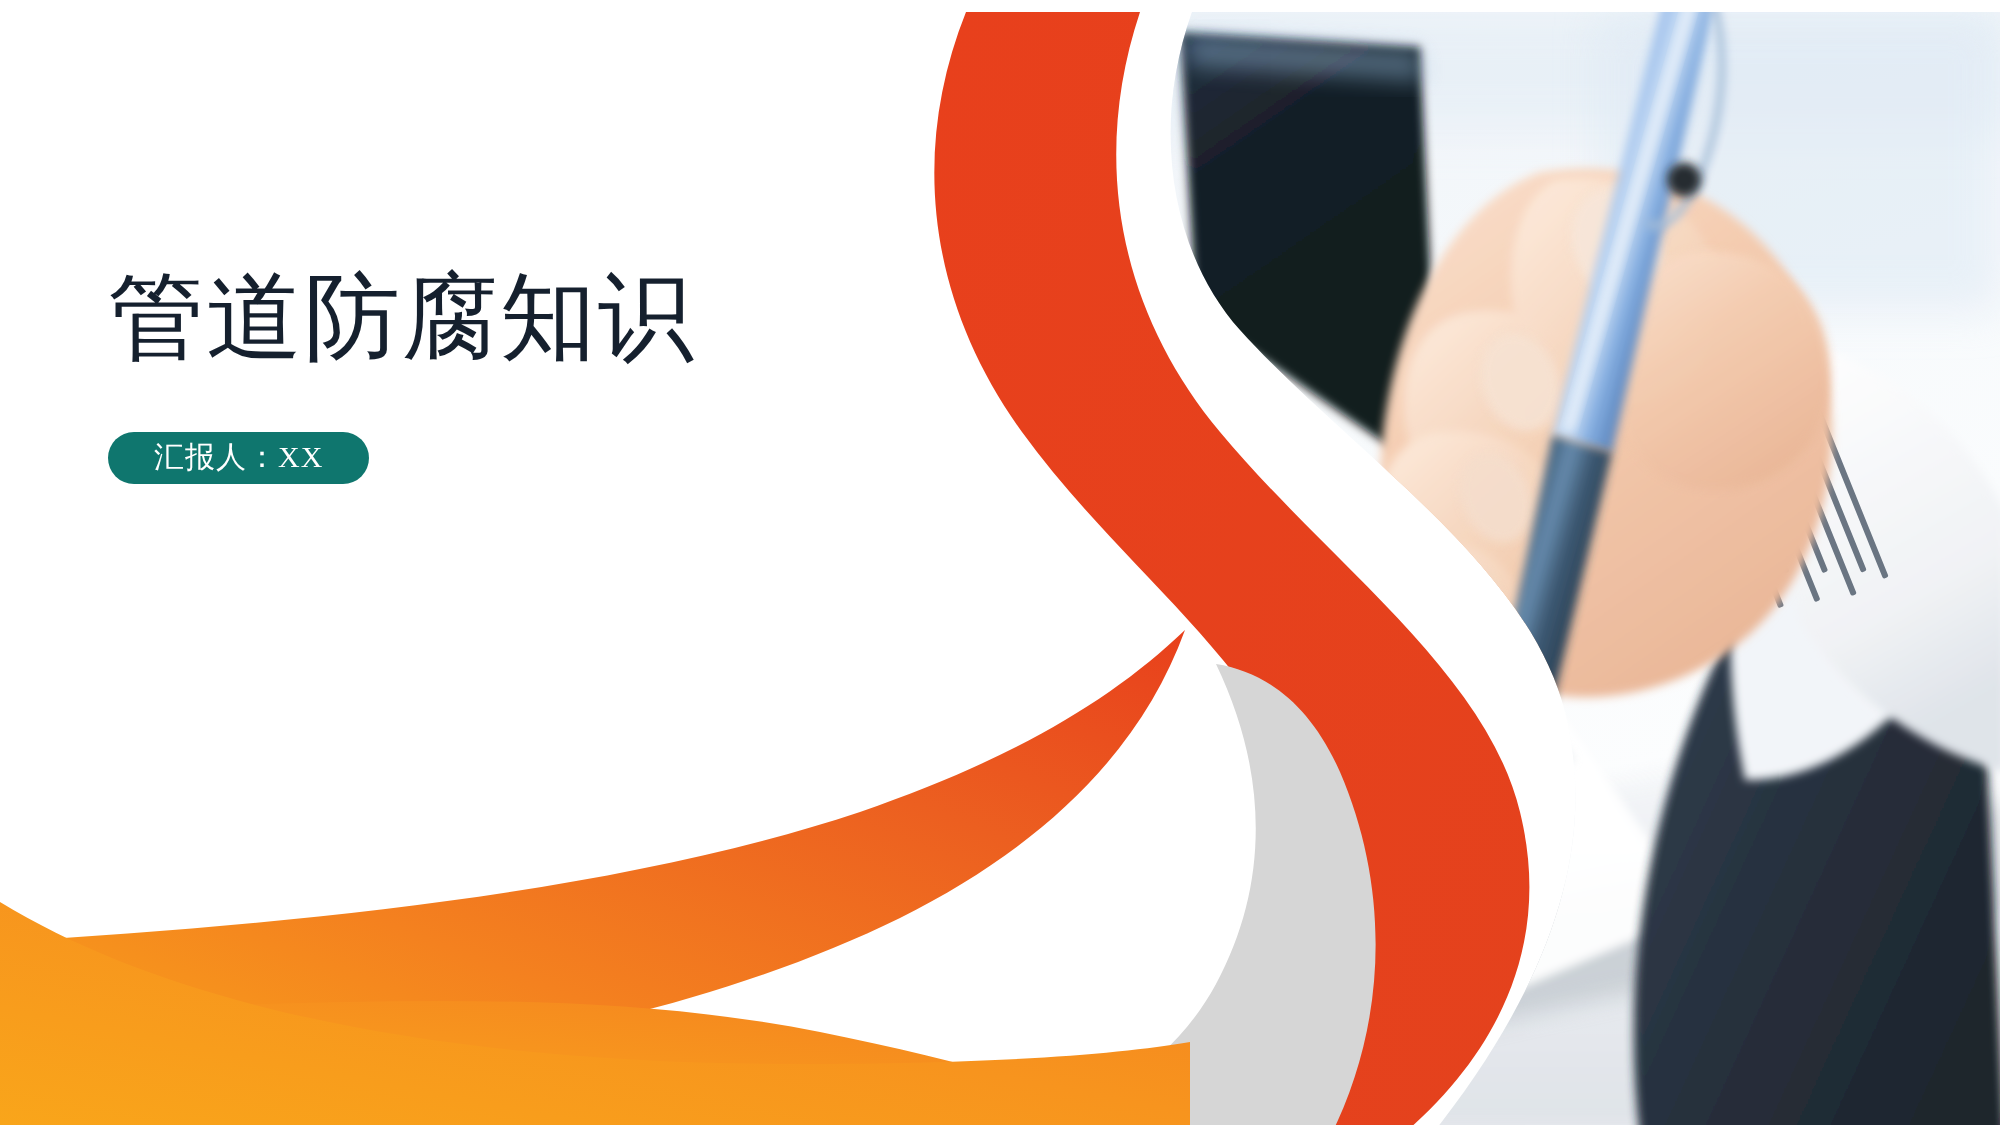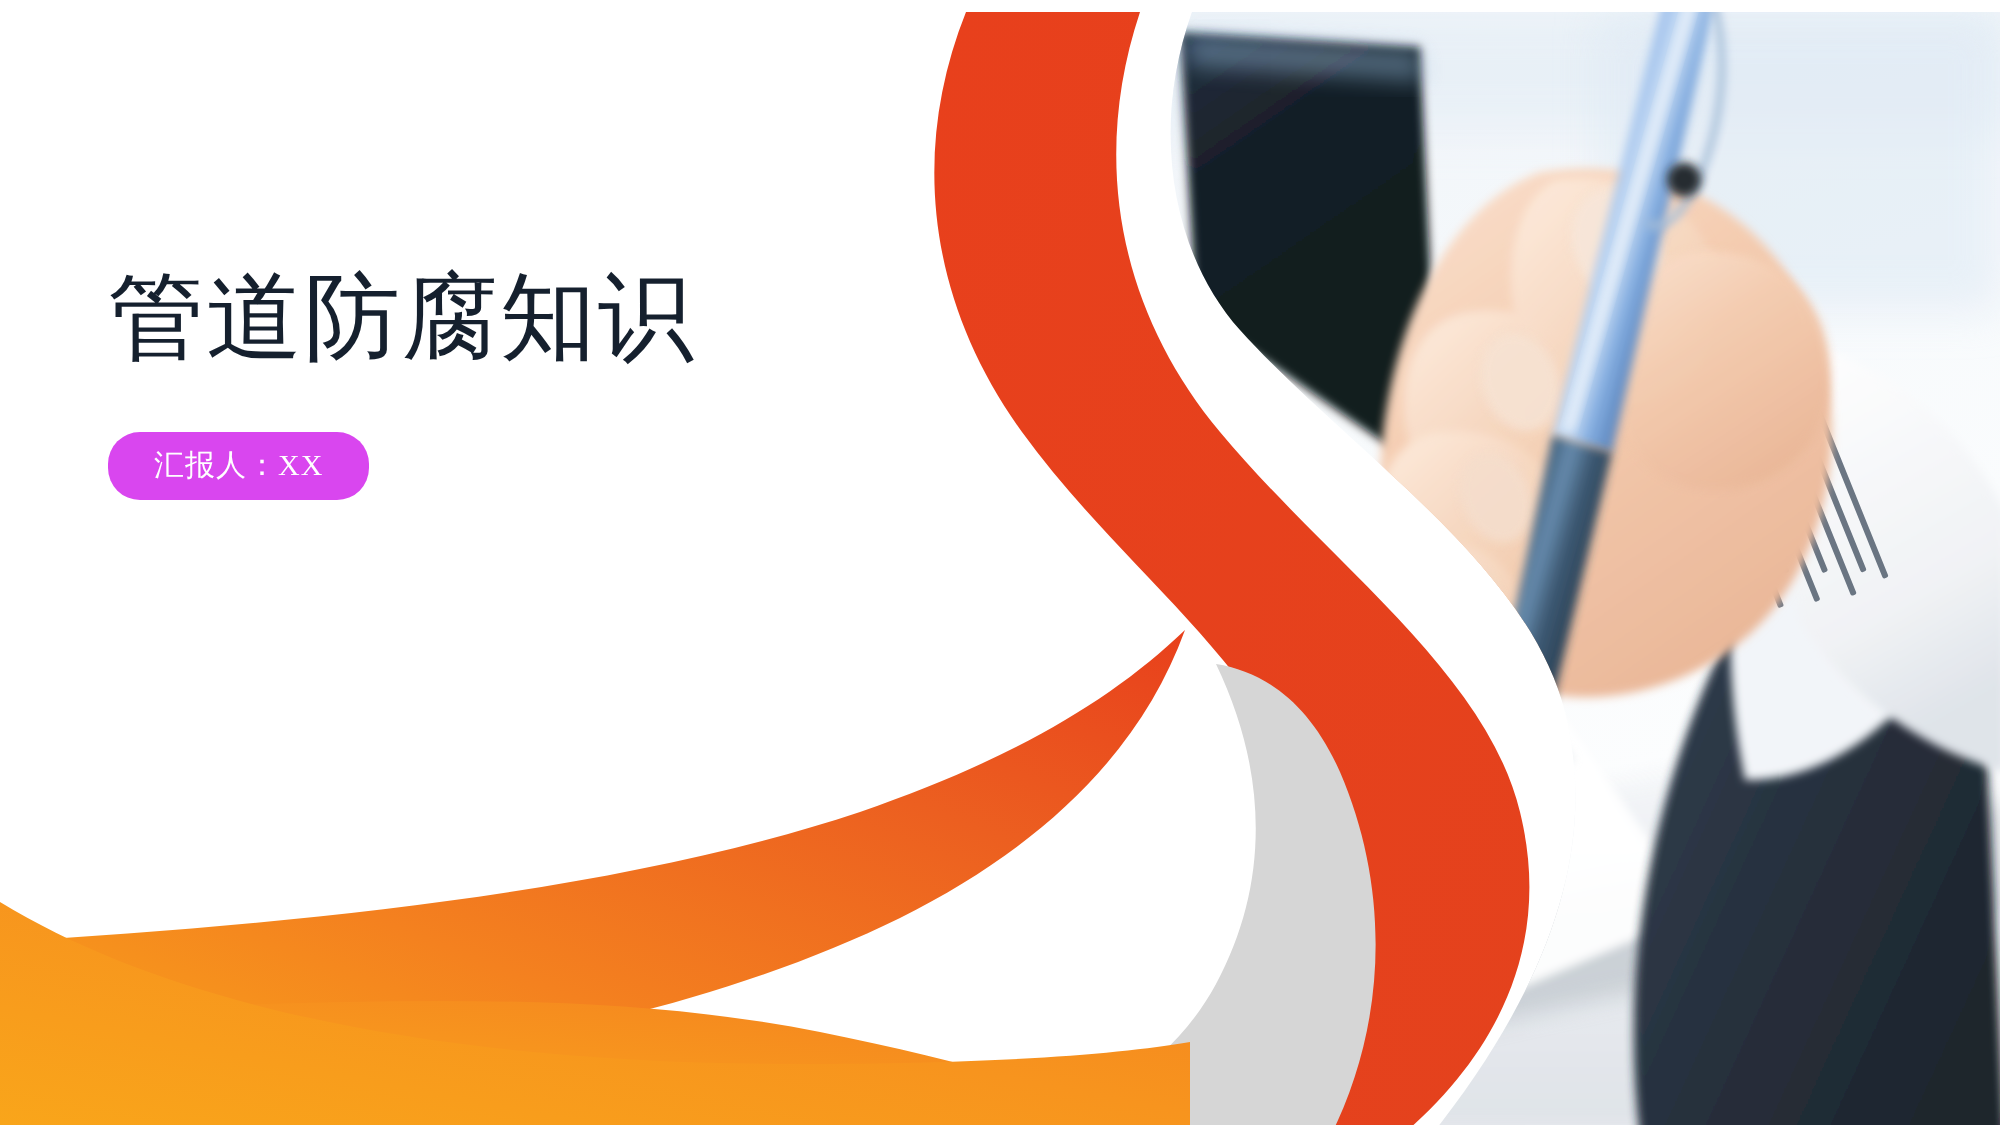--- a/index.html
+++ b/index.html
@@ -41,23 +41,23 @@
   }
   .title-line-2 {
     margin-top: 2px;
   }
   .presenter-badge {
     display: inline-flex;
     align-items: center;
     justify-content: center;
     margin-top: 60px;
     padding: 0 46px;
-    height: 68px;
+    height: 52px;
     border-radius: 32px;
-    background: #d946ef;
+    background: #0f766e;
     color: #ffffff;
     font-size: 30px;
     letter-spacing: 1px;
     font-family: "Liberation Serif", "DejaVu Serif", serif;
     box-sizing: border-box;
   }
 </style>
 </head>
 <body>
 

